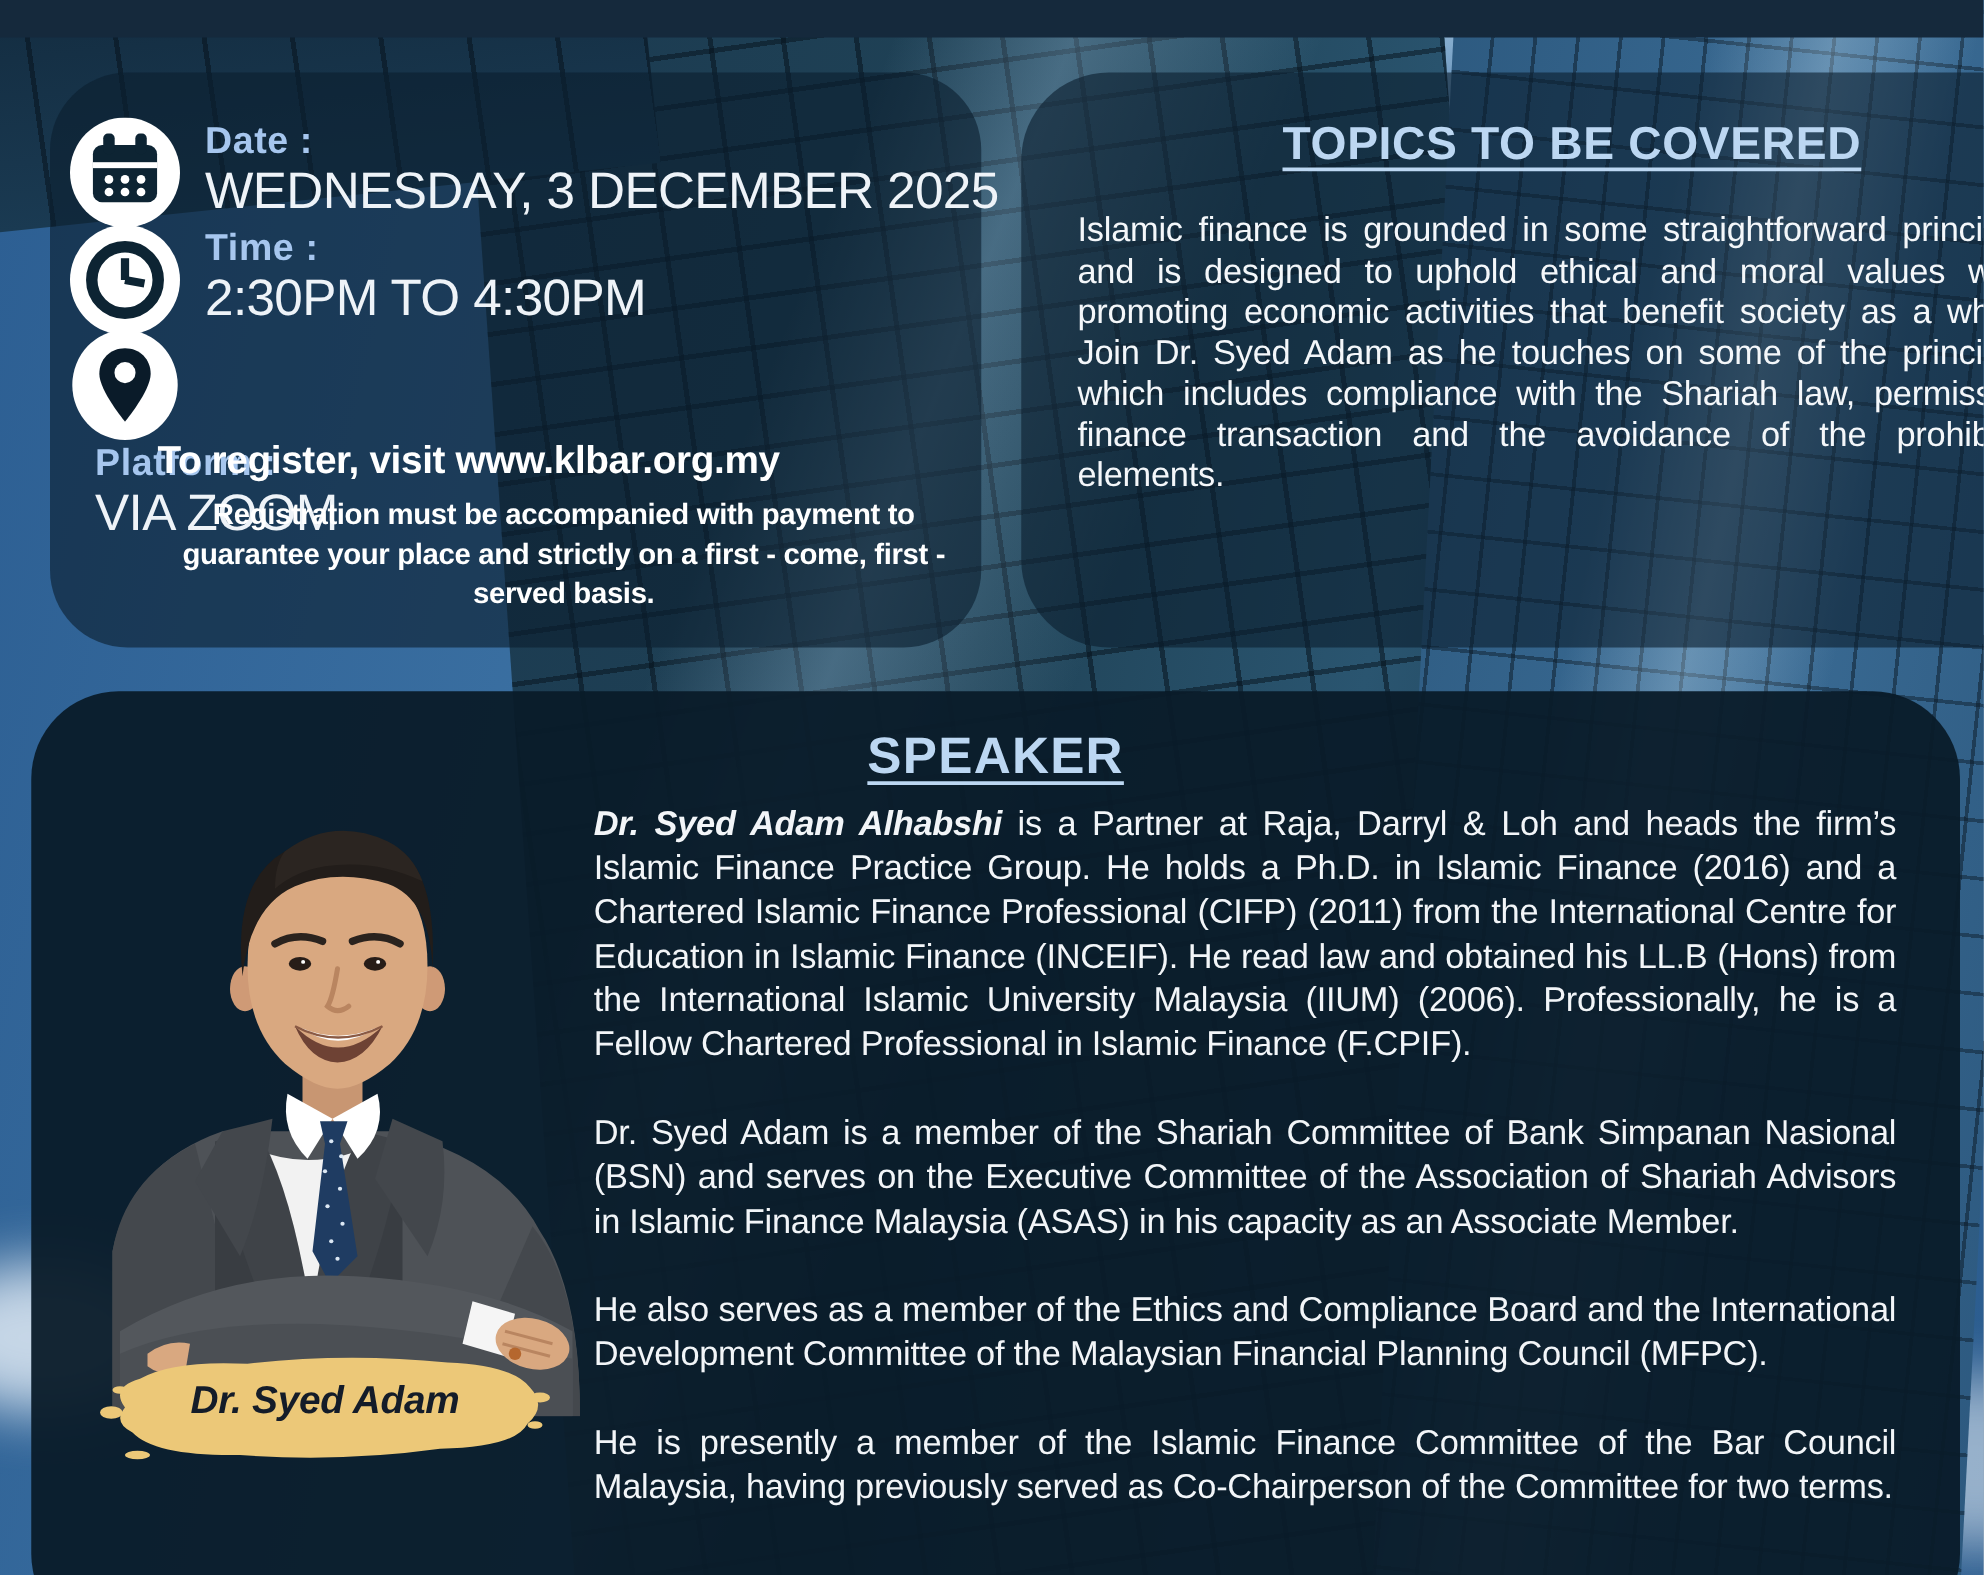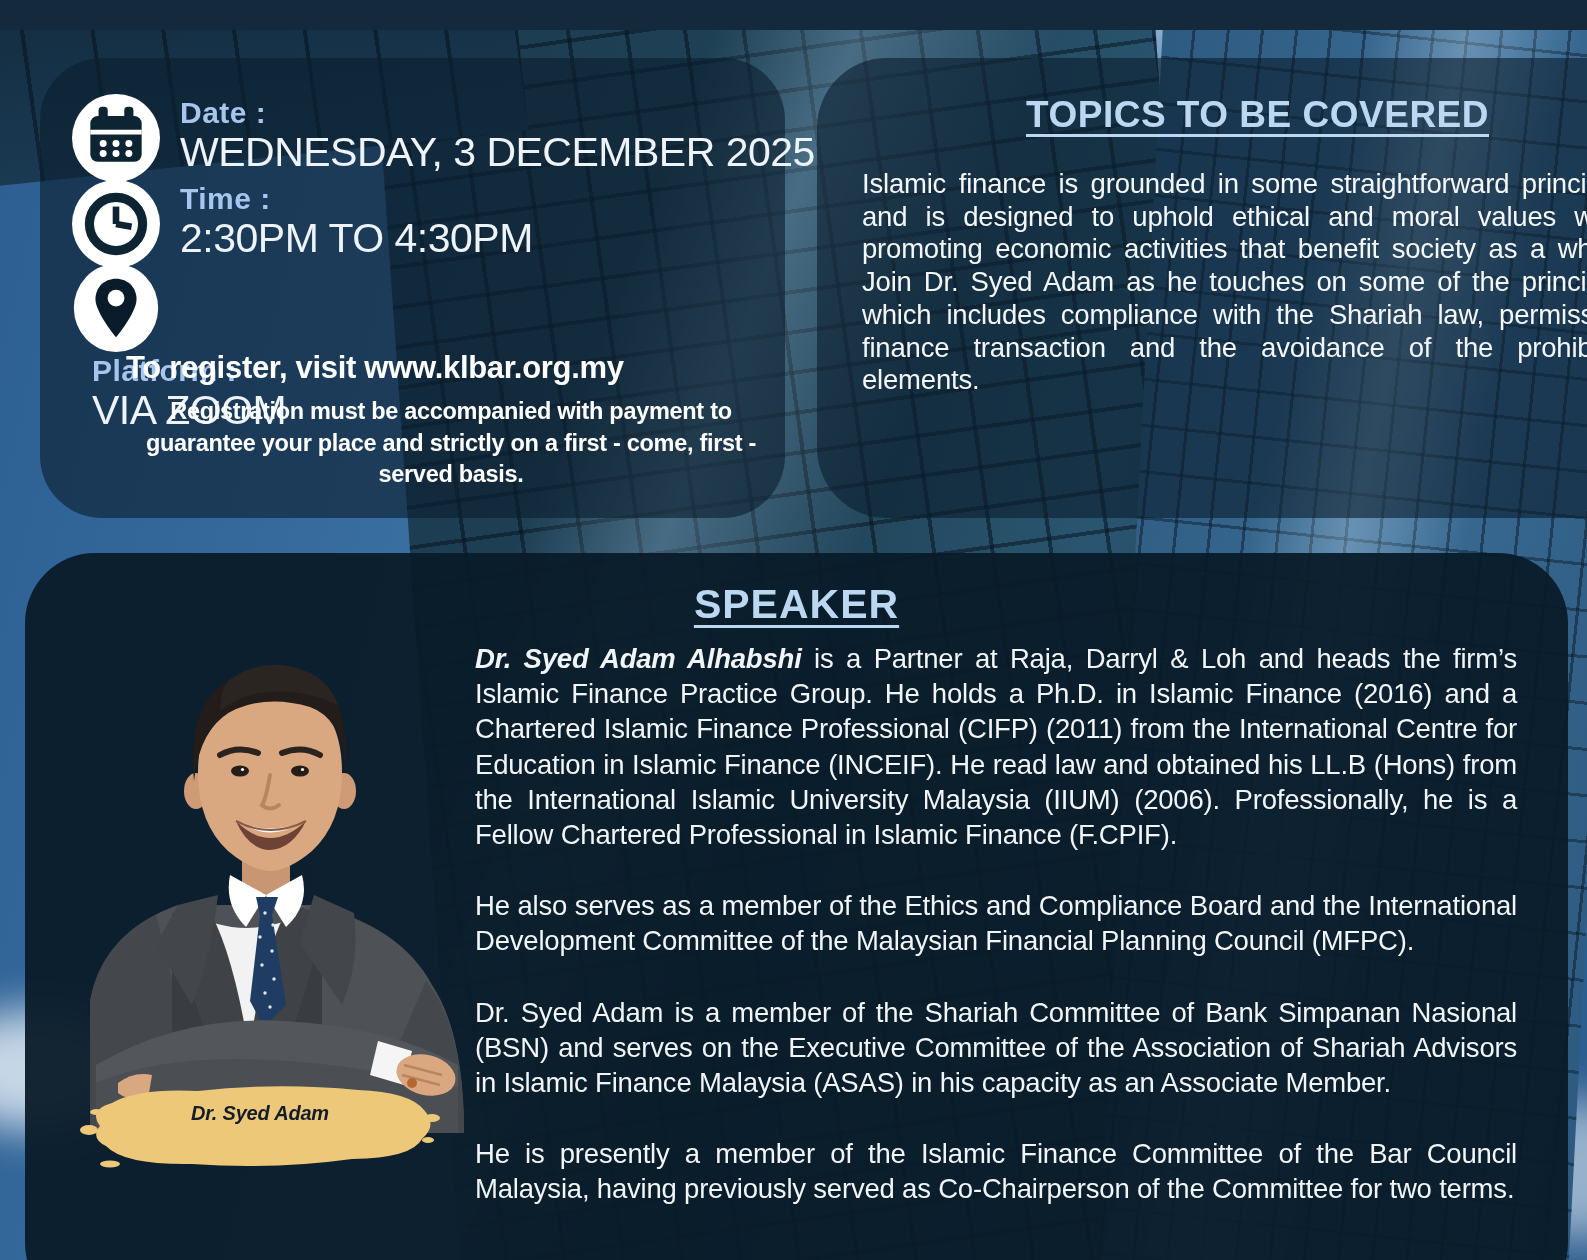--- a/index.html
+++ b/index.html
@@ -61,21 +61,21 @@
     border-radius:70px;
     background:rgba(12,31,47,.62);
   }
   .panel-speaker{
     left:25px;top:553px;width:1543px;height:760px;
     border-radius:70px;
     background:rgba(10,27,41,.95);
     overflow:hidden;
   }
   
-  .info-row{position:absolute;left:32px;display:flex;align-items:flex-start;}
+  .info-row{position:absolute;left:16px;display:flex;align-items:flex-start;}
   .row-date{top:36px;}
   .row-time{top:122px;}
   .row-platform{top:206px;flex-direction:column;}
   .icon-circle{width:88px;height:88px;flex:0 0 88px;}
   .info-text{margin-left:20px;padding-top:2px;}
   .info-label{
     font-size:30px;font-weight:700;color:#a6c6ee;line-height:1.1;
     letter-spacing:.5px;
   }
   .info-value{
@@ -103,21 +103,21 @@
     margin:28px 0 0;text-align:center;
     font-size:41px;font-weight:700;color:#bcd7f2;
     text-decoration:underline;text-decoration-thickness:3px;text-underline-offset:7px;
     letter-spacing:1px;
   }
   .portrait{position:absolute;left:35px;top:60px;width:430px;height:520px;}
   .nametag{position:absolute;left:55px;top:525px;width:360px;height:95px;}
   .nametag svg{position:absolute;left:0;top:0;}
   .nametag-text{
     position:absolute;left:0;top:24px;width:100%;text-align:center;
-    font-size:20px;font-weight:700;font-style:italic;color:#141c29;
+    font-size:31px;font-weight:700;font-style:italic;color:#141c29;
     letter-spacing:-.2px;
   }
   .bio{
     position:absolute;left:450px;top:88px;width:1042px;
     color:#f2f5f8;font-size:27.5px;line-height:1.28;text-align:justify;
     letter-spacing:-.2px;
   }
   .bio p{margin:0 0 36px;}
   .bio .bold-italic{font-weight:700;font-style:italic;}
 </style>
@@ -285,19 +285,19 @@
         <ellipse cx="352" cy="40" rx="8" ry="4" fill="#ecc878"></ellipse>
         <ellipse cx="16" cy="34" rx="6" ry="3" fill="#ecc878"></ellipse>
         <ellipse cx="348" cy="62" rx="6" ry="3" fill="#ecc878"></ellipse>
         <ellipse cx="30" cy="86" rx="10" ry="3.4" fill="#ecc878"></ellipse>
       </svg>
       <div class="nametag-text">Dr. Syed Adam</div>
     </div>
 
     <div class="bio">
       <p><span class="bold-italic">Dr. Syed Adam Alhabshi</span><span> is a Partner at Raja, Darryl &amp; Loh and heads the firm’s Islamic Finance Practice Group. He holds a Ph.D. in Islamic Finance (2016) and a Chartered Islamic Finance Professional (CIFP) (2011) from the International Centre for Education in Islamic Finance (INCEIF). He read law and obtained his LL.B (Hons) from the International Islamic University Malaysia (IIUM) (2006). Professionally, he is a Fellow Chartered Professional in Islamic Finance (F.CPIF).</span></p>
+      <p>Dr. Syed Adam is a member of the Shariah Committee of Bank Simpanan Nasional (BSN) and serves on the Executive Committee of the Association of Shariah Advisors in Islamic Finance Malaysia (ASAS) in his capacity as an Associate Member.</p>
       <p>He also serves as a member of the Ethics and Compliance Board and the International Development Committee of the Malaysian Financial Planning Council (MFPC).</p>
-      <p>Dr. Syed Adam is a member of the Shariah Committee of Bank Simpanan Nasional (BSN) and serves on the Executive Committee of the Association of Shariah Advisors in Islamic Finance Malaysia (ASAS) in his capacity as an Associate Member.</p>
       <p>He is presently a member of the Islamic Finance Committee of the Bar Council Malaysia, having previously served as Co-Chairperson of the Committee for two terms.</p>
     </div>
   </section>
 
 </div>
 
 </body></html>

